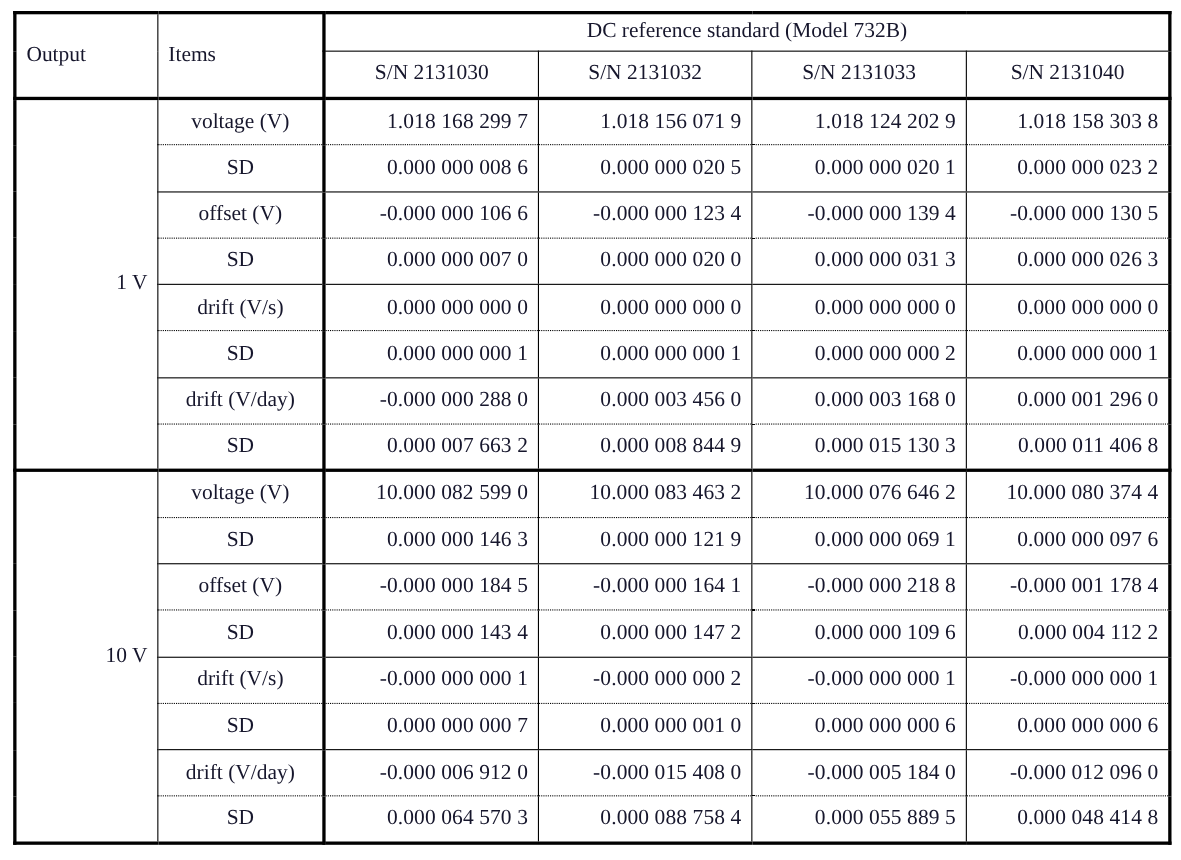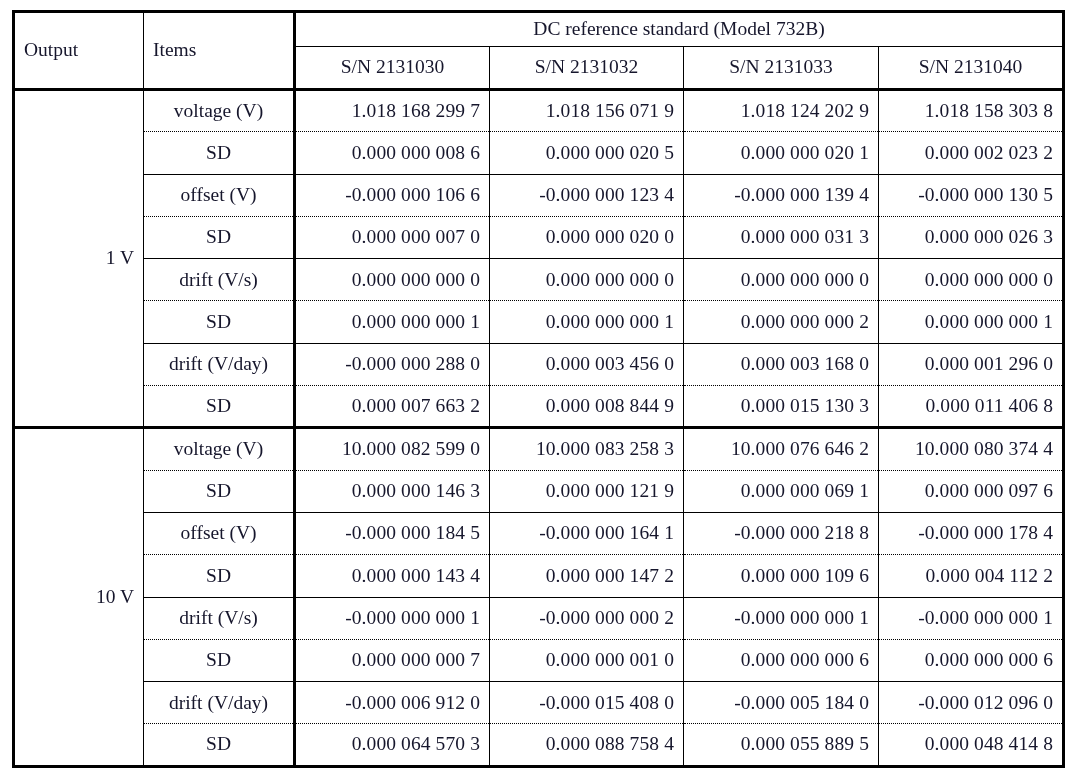--- a/index.html
+++ b/index.html
@@ -131,21 +131,21 @@
           <td class="num-cell h-dotted">1.018 168 299 7</td>
           <td class="num-cell h-dotted v-thin">1.018 156 071 9</td>
           <td class="num-cell h-dotted v-thin">1.018 124 202 9</td>
           <td class="num-cell h-dotted v-thin frame-r">1.018 158 303 8</td>
         </tr>
         <tr class="r-tall">
           <td class="item-cell h-solid" style="border-right: 3.2px solid rgb(0, 0, 0);">SD</td>
           <td class="num-cell h-solid">0.000 000 008 6</td>
           <td class="num-cell h-solid v-thin">0.000 000 020 5</td>
           <td class="num-cell h-solid v-thin">0.000 000 020 1</td>
-          <td class="num-cell h-solid v-thin frame-r">0.000 002 023 2</td>
+          <td class="num-cell h-solid v-thin frame-r">0.000 000 023 2</td>
         </tr>
         <tr class="r-tall">
           <td class="item-cell h-dotted" style="border-right: 3.2px solid rgb(0, 0, 0);">offset (V)</td>
           <td class="num-cell h-dotted">-0.000 000 106 6</td>
           <td class="num-cell h-dotted v-thin">-0.000 000 123 4</td>
           <td class="num-cell h-dotted v-thin">-0.000 000 139 4</td>
           <td class="num-cell h-dotted v-thin frame-r">-0.000 000 130 5</td>
         </tr>
         <tr class="r-tall">
           <td class="item-cell h-solid" style="border-right: 3.2px solid rgb(0, 0, 0);">SD</td>
@@ -179,37 +179,37 @@
           <td class="item-cell h-thick" style="border-right: 3.2px solid rgb(0, 0, 0);">SD</td>
           <td class="num-cell h-thick">0.000 007 663 2</td>
           <td class="num-cell h-thick v-thin">0.000 008 844 9</td>
           <td class="num-cell h-thick v-thin">0.000 015 130 3</td>
           <td class="num-cell h-thick v-thin frame-r">0.000 011 406 8</td>
         </tr>
         <tr class="r-tall">
           <td rowspan="8" class="out-cell frame-l v-thin-r frame-b">10 V</td>
           <td class="item-cell h-dotted" style="border-right: 3.2px solid rgb(0, 0, 0);">voltage (V)</td>
           <td class="num-cell h-dotted">10.000 082 599 0</td>
-          <td class="num-cell h-dotted v-thin">10.000 083 258 3</td>
+          <td class="num-cell h-dotted v-thin">10.000 083 463 2</td>
           <td class="num-cell h-dotted v-thin">10.000 076 646 2</td>
           <td class="num-cell h-dotted v-thin frame-r">10.000 080 374 4</td>
         </tr>
         <tr class="r-tall">
           <td class="item-cell h-solid" style="border-right: 3.2px solid rgb(0, 0, 0);">SD</td>
           <td class="num-cell h-solid">0.000 000 146 3</td>
           <td class="num-cell h-solid v-thin">0.000 000 121 9</td>
           <td class="num-cell h-solid v-thin">0.000 000 069 1</td>
           <td class="num-cell h-solid v-thin frame-r">0.000 000 097 6</td>
         </tr>
         <tr class="r-tall">
           <td class="item-cell h-dotted" style="border-right: 3.2px solid rgb(0, 0, 0);">offset (V)</td>
           <td class="num-cell h-dotted">-0.000 000 184 5</td>
           <td class="num-cell h-dotted v-thin">-0.000 000 164 1</td>
           <td class="num-cell h-dotted v-thin">-0.000 000 218 8</td>
-          <td class="num-cell h-dotted v-thin frame-r">-0.000 000 178 4</td>
+          <td class="num-cell h-dotted v-thin frame-r">-0.000 001 178 4</td>
         </tr>
         <tr class="r-tall">
           <td class="item-cell h-solid" style="border-right: 3.2px solid rgb(0, 0, 0);">SD</td>
           <td class="num-cell h-solid">0.000 000 143 4</td>
           <td class="num-cell h-solid v-thin">0.000 000 147 2</td>
           <td class="num-cell h-solid v-thin">0.000 000 109 6</td>
           <td class="num-cell h-solid v-thin frame-r">0.000 004 112 2</td>
         </tr>
         <tr class="r-tall">
           <td class="item-cell h-dotted" style="border-right: 3.2px solid rgb(0, 0, 0);">drift (V/s)</td>

